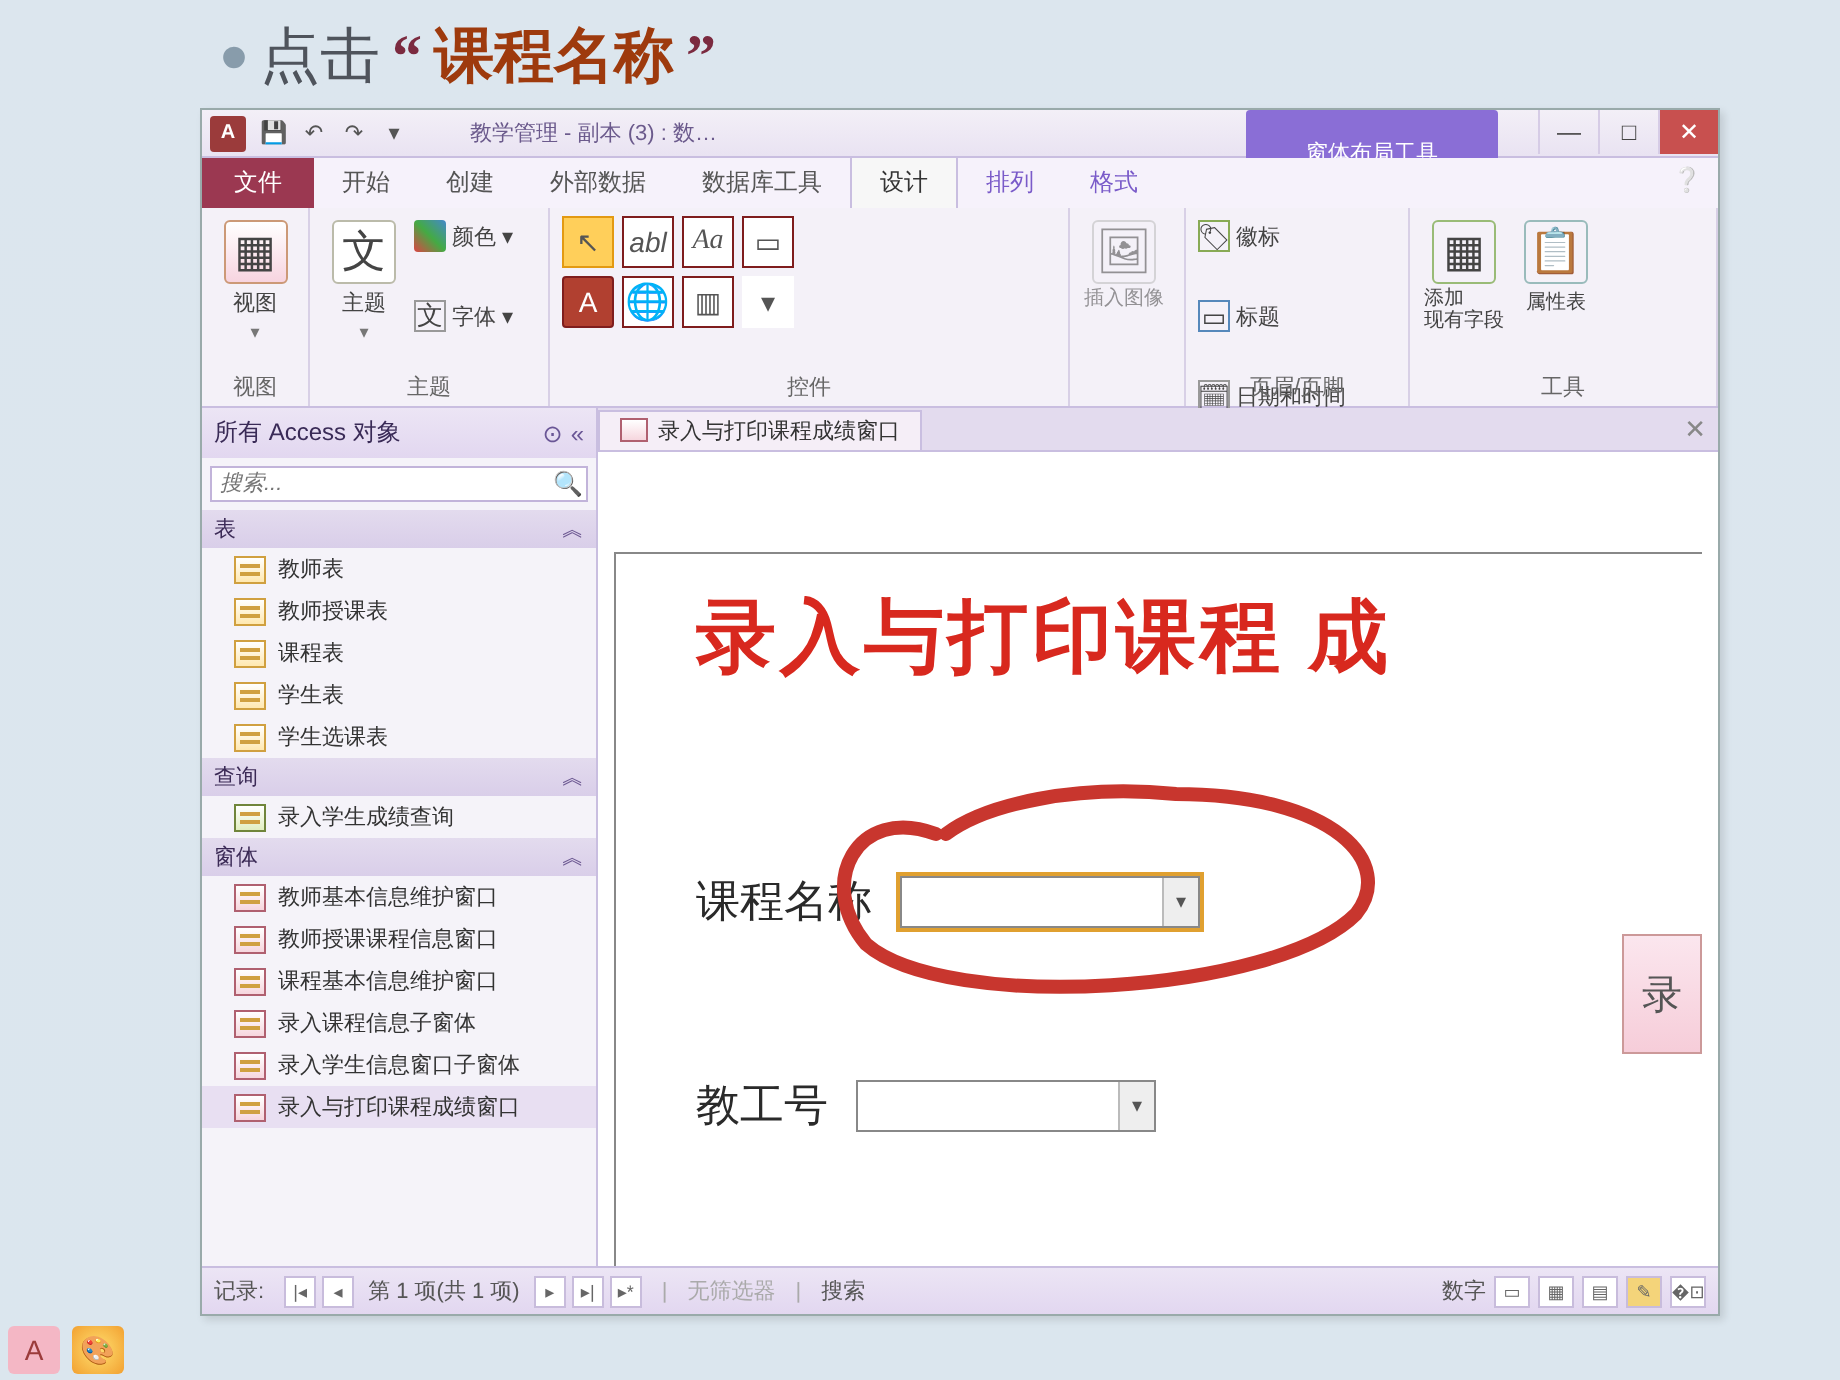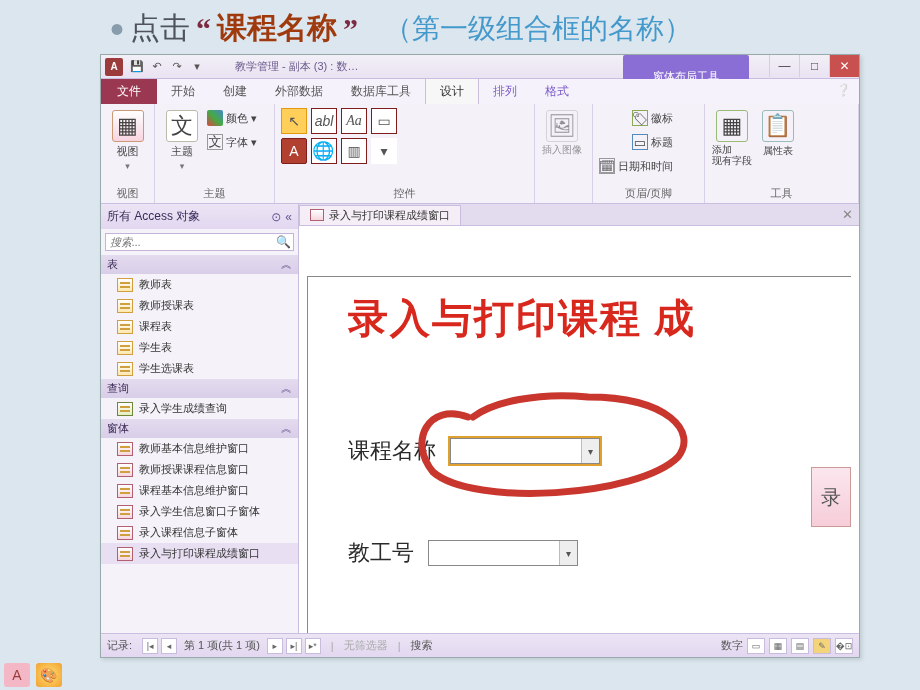--- a/index.html
+++ b/index.html
@@ -34,21 +34,21 @@
 .rtab.active { background:#f7f7f7; border:1px solid #c9bee0; border-bottom:none; color:#333;}
 .help-ico { position:absolute; right:8px; top:4px; color:#5b7dbb; font-size:12px;}
 
 
 .ribbon { height:100px; background:#f4f1f8; border-bottom:1px solid #c9bee0; display:flex; font-size:11px;}
 .rgroup { border-right:1px solid #d8d0e6; padding:4px 6px; display:flex; flex-direction:column; position:relative;}
 .rgroup-label { position:absolute; bottom:2px; left:0; right:0; text-align:center; color:#666; font-size:11px;}
 .rg-top { display:flex; gap:4px; align-items:flex-start; flex:1;}
 .bigbtn { width:42px; display:flex; flex-direction:column; align-items:center; gap:2px; color:#444; padding-top:2px;}
 .bigbtn .ico { width:32px; height:32px; display:flex; align-items:center; justify-content:center; font-size:22px; border:1px solid transparent; border-radius:3px;}
-.smallstack { display:flex; flex-direction:column; gap:4px; font-size:11px; color:#444;align-items:flex-end;}
+.smallstack { display:flex; flex-direction:column; gap:20px; font-size:11px; color:#444;}
 .smallstack .srow { display:flex; align-items:center; gap:3px; height:20px;}
 .sico { width:16px; height:16px; display:flex; align-items:center; justify-content:center; font-size:13px;}
 .ctrl-ico { width:26px; height:26px; border:1px solid #7f1d1d; background:#fff; display:flex; align-items:center; justify-content:center; font-size:14px; color:#555;}
 .ctrl-row { display:flex; gap:4px; align-items:center; flex-wrap:wrap; max-width:240px;}
 .arrow-ico { background:#ffcf5a; border:1px solid #e39a12;}
 .logo-ico { background:#b14030; color:#fff; border-radius:2px;}
 .globe-ico { color:#2d6aa8; font-size:18px;}
 
 
 .workarea { display:flex; height:calc(100% - 24px - 25px - 100px - 24px); }
@@ -103,21 +103,20 @@
 </style>
 </head>
 <body>
 
 <div class="slide-heading">
   <span class="bullet">•</span>
   <span class="slide-t1">点击</span>
   <span class="slide-q">“</span>
   <span class="slide-key">课程名称</span>
   <span class="slide-q">”</span>
-  <span class="slide-note">（第一级组合框的名称）</span>
 </div>
 
 <div class="app">
 
   <div class="titlebar">
     <div class="qatitle-icon">A</div>
     <div class="qat-btn">💾</div>
     <div class="qat-btn">↶</div>
     <div class="qat-btn">↷</div>
     <div class="qat-btn">▾</div>
@@ -295,25 +294,25 @@
       <div class="navitem form">
           <span class="ico"></span>
           <span>教师授课课程信息窗口</span>
         </div>
       <div class="navitem form">
           <span class="ico"></span>
           <span>课程基本信息维护窗口</span>
         </div>
       <div class="navitem form">
           <span class="ico"></span>
+          <span>录入课程信息子窗体</span>
+        </div>
+      <div class="navitem form">
+          <span class="ico"></span>
           <span>录入学生信息窗口子窗体</span>
-        </div>
-      <div class="navitem form">
-          <span class="ico"></span>
-          <span>录入课程信息子窗体</span>
         </div>
       <div class="navitem form" style="background:#e8dff2">
           <span class="ico"></span>
           <span>录入与打印课程成绩窗口</span>
         </div>
     </div>
 
     <div class="canvas">
       <div class="doc-tab">
         <div class="tab">

